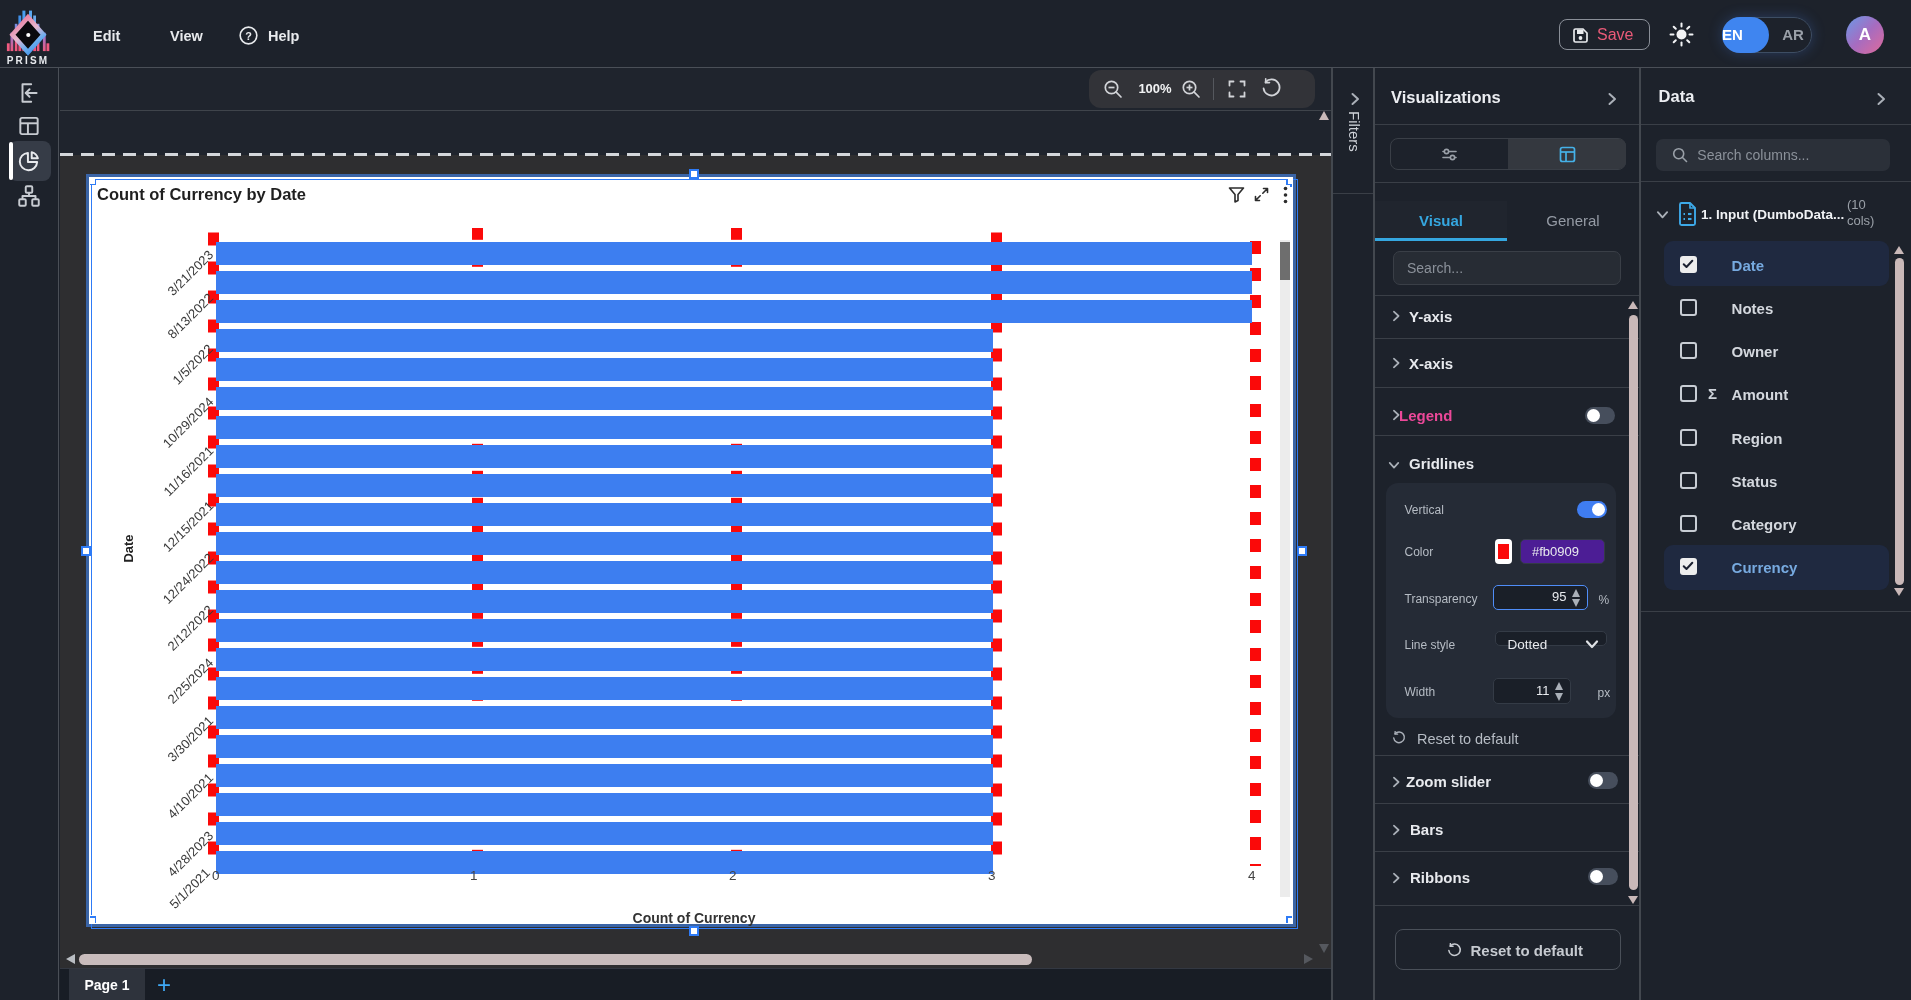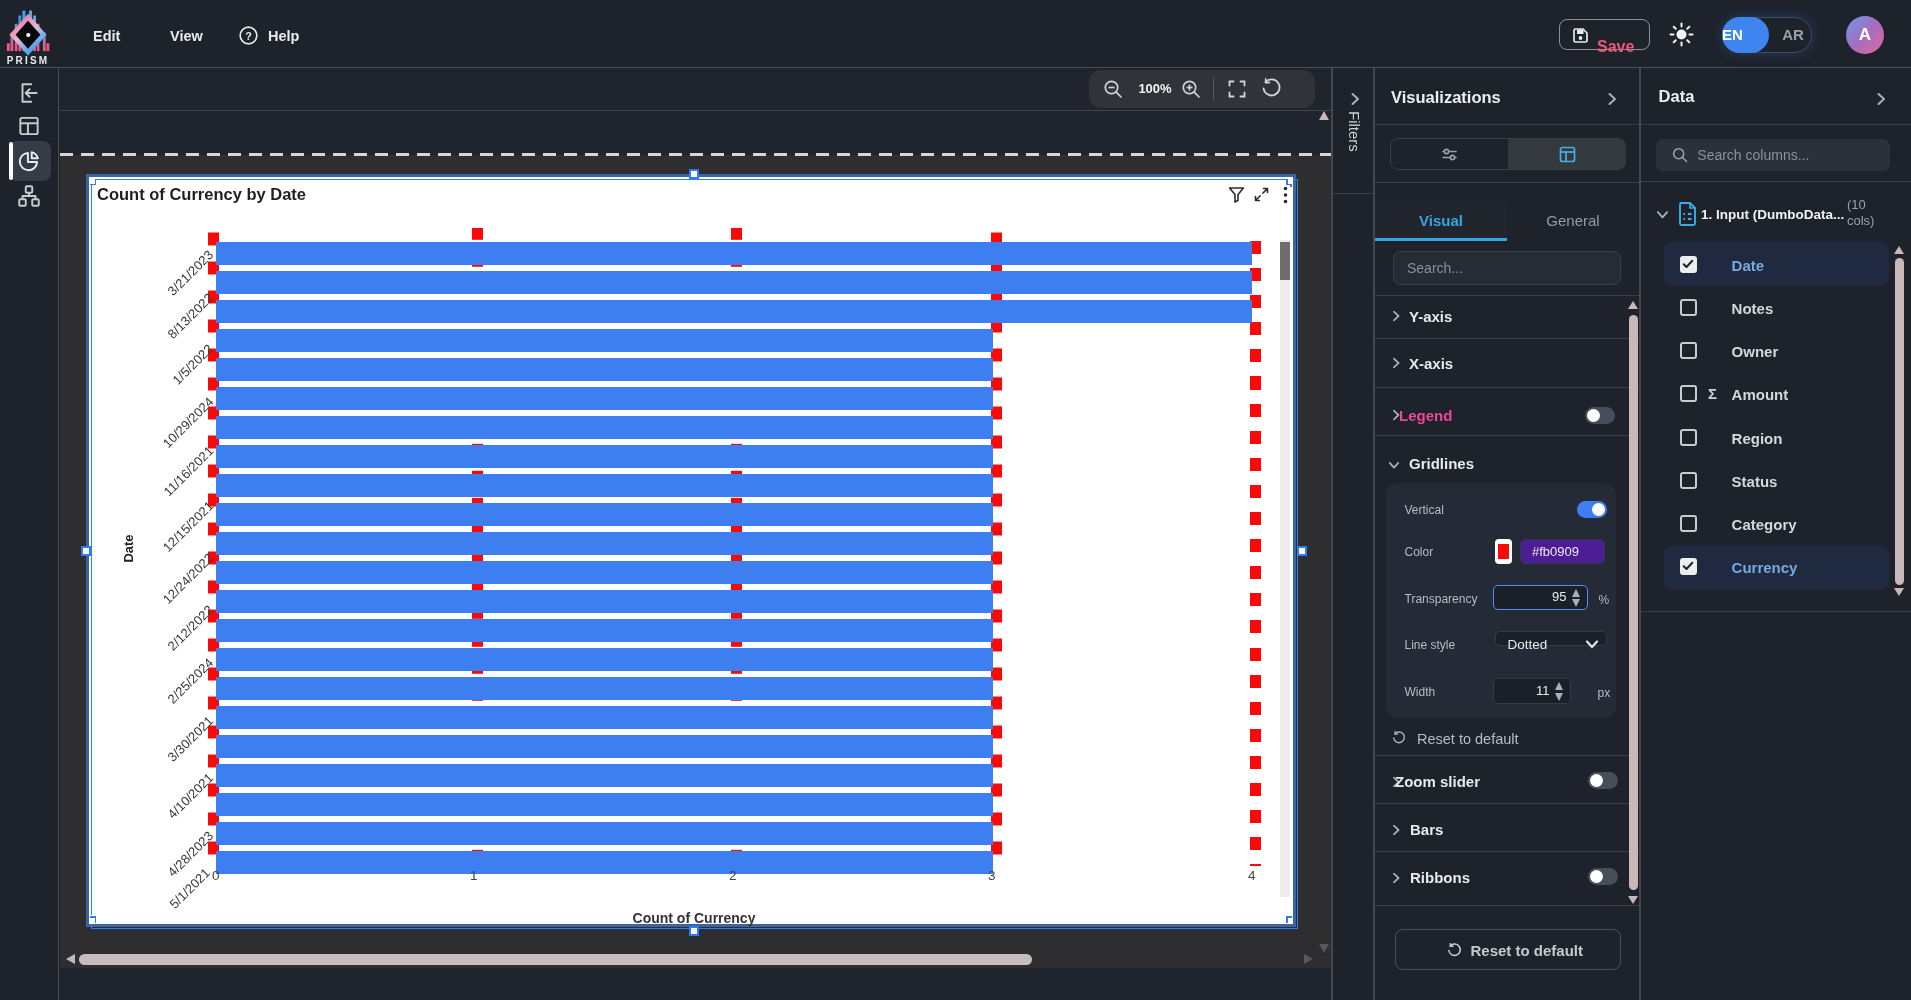--- a/index.html
+++ b/index.html
@@ -99,21 +99,21 @@
     <circle cx="10.5" cy="10.5" r="9.2" fill="none" stroke="#e8eaed" stroke-width="1.8"></circle>
     <text x="10.5" y="15" text-anchor="middle" fill="#e8eaed" font-size="12" font-weight="700" font-family="Liberation Sans,sans-serif">?</text>
   </svg>
   <div class="menuitem" style="left:268px">Help</div>
   <div class="abs" style="left:1559px;top:19px;width:91px;height:31px;border:1px solid #8a8f98;border-radius:8px">
     <svg class="abs" style="left:12px;top:7px" width="17" height="17" viewBox="0 0 17 17">
       <path d="M2 3.5 A1.5 1.5 0 0 1 3.5 2 H11 L15 6 V13.5 A1.5 1.5 0 0 1 13.5 15 H3.5 A1.5 1.5 0 0 1 2 13.5 Z" fill="none" stroke="#e9ebee" stroke-width="1.7"></path>
       <rect x="5" y="2.6" width="6.5" height="4.4" fill="#e9ebee"></rect>
       <circle cx="8.5" cy="11" r="1.9" fill="#e9ebee"></circle>
     </svg>
-    <div class="abs" style="left:37px;top:18px;color:#ea5a78;font-size:16px;font-weight:700">Save</div>
+    <div class="abs" style="left:37px;top:6px;color:#ea5a78;font-size:16px;font-weight:400">Save</div>
   </div>
   <svg class="abs" style="left:1669px;top:22px" width="25" height="25" viewBox="0 0 25 25">
     <circle cx="12.5" cy="12.5" r="5" fill="#f2f3f5"></circle>
     <g stroke="#f2f3f5" stroke-width="2" stroke-linecap="round">
       <line x1="12.5" y1="1.5" x2="12.5" y2="4.5"></line>
         <line x1="12.5" y1="20.5" x2="12.5" y2="23.5"></line>
       <line x1="1.5" y1="12.5" x2="4.5" y2="12.5"></line>
         <line x1="20.5" y1="12.5" x2="23.5" y2="12.5"></line>
       <line x1="4.7" y1="4.7" x2="6.8" y2="6.8"></line>
         <line x1="18.2" y1="18.2" x2="20.3" y2="20.3"></line>
@@ -256,20 +256,24 @@
   <div class="abs" style="right:1px;bottom:6.5px;width:6px;height:1.5px;background:#2e7bf6"></div>
   </div>
   <div class="hdl" style="left:629px;top:101px"></div>
   <div class="hdl" style="left:629px;top:858px"></div>
   <div class="hdl" style="left:21px;top:478px"></div>
   <div class="hdl" style="left:1237px;top:478px"></div>
   <div class="scrtri" style="left:1259px;top:43px;border-left:5px solid transparent;border-right:5px solid transparent;border-bottom:9px solid #c9b8b8"></div>
   <div class="scrtri" style="left:1259px;top:876px;border-left:5px solid transparent;border-right:5px solid transparent;border-top:9px solid #55585e"></div>
   <div class="scrtri" style="left:6px;top:886px;border-top:5.5px solid transparent;border-bottom:5.5px solid transparent;border-right:9px solid #b9bdc2"></div>
   <div class="scrtri" style="left:1244px;top:886px;border-top:5.5px solid transparent;border-bottom:5.5px solid transparent;border-left:9px solid #55585e"></div>
+  <div id="pagebar">
+    <div id="pagetab">Page 1</div>
+    <div id="plusbtn">+</div>
+  </div>
   <div id="hthumb"></div>
 </div>
 <div id="filters">
   <svg class="abs" style="left:15px;top:24px" width="14" height="14" viewBox="0 0 14 14" fill="none" stroke="#aab0b8" stroke-width="2" stroke-linecap="round" stroke-linejoin="round">
       <path d="M4.5 2 10 7l-5.5 5"></path>
     </svg>
   <div id="ftext">Filters</div>
   <div class="pdiv" style="top:125px"></div>
 </div>
 <div id="vizpanel">
@@ -349,21 +353,21 @@
   </div>
   <svg class="abs" style="left:17px;top:663px" width="14" height="14" viewBox="0 0 21 21" fill="none" stroke="#a9afb8" stroke-width="2.2" stroke-linecap="round">
       <path d="M4.5 4.2 A 8 8 0 1 1 2.6 10.5"></path>
       <path d="M4.7 0.8v3.8h3.8" stroke-width="2"></path>
     </svg>
   <div class="abs mlab" style="left:42px;top:663px;font-size:14.5px">Reset to default</div>
   <div class="pdiv" style="top:687px"></div>
   <svg class="abs" style="left:15px;top:708px" width="12" height="12" viewBox="0 0 14 14" fill="none" stroke="#aab0b8" stroke-width="2" stroke-linecap="round" stroke-linejoin="round">
       <path d="M4.5 2 10 7l-5.5 5"></path>
     </svg>
-  <div class="seclab abs" style="left:20px;top:705px">Zoom slider</div>
+  <div class="seclab abs" style="left:31px;top:705px">Zoom slider</div>
   <div class="toggle tgoff" style="left:213px;top:704px">
       <div class="knob" style="left:2px"></div>
     </div>
   <div class="pdiv" style="top:735px"></div>
   <svg class="abs" style="left:15px;top:756px" width="12" height="12" viewBox="0 0 14 14" fill="none" stroke="#aab0b8" stroke-width="2" stroke-linecap="round" stroke-linejoin="round">
       <path d="M4.5 2 10 7l-5.5 5"></path>
     </svg>
   <div class="seclab abs" style="left:35px;top:753px">Bars</div>
   <div class="pdiv" style="top:783px"></div>
   <svg class="abs" style="left:15px;top:804px" width="12" height="12" viewBox="0 0 14 14" fill="none" stroke="#aab0b8" stroke-width="2" stroke-linecap="round" stroke-linejoin="round">

